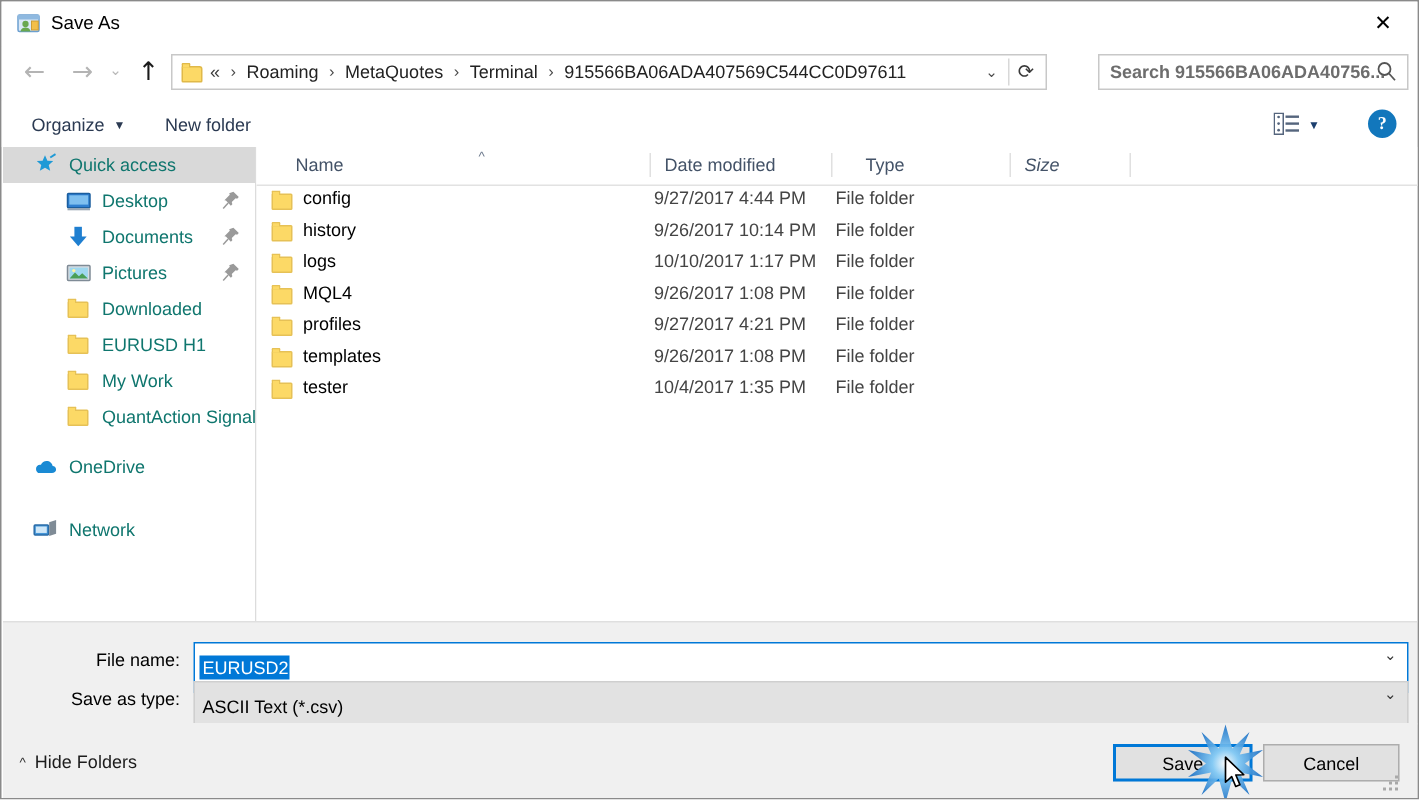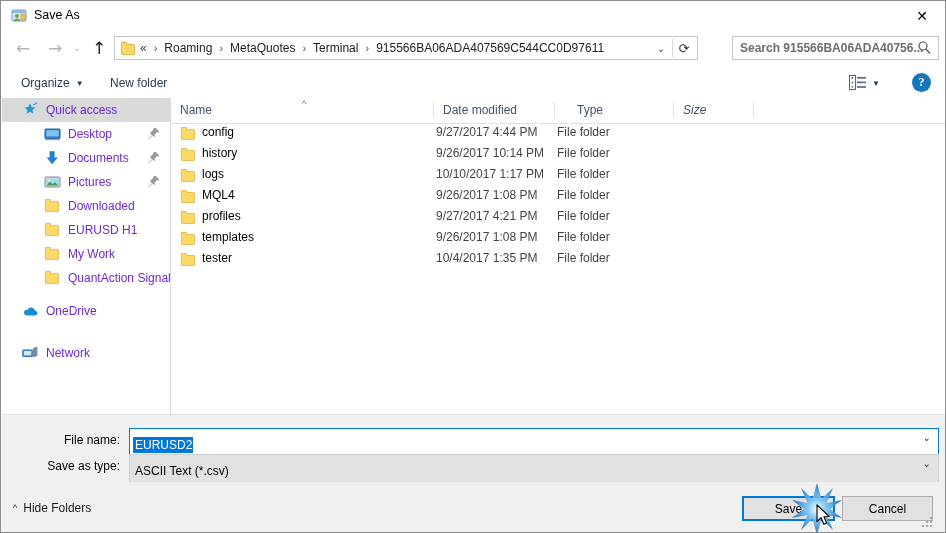--- a/index.html
+++ b/index.html
@@ -52,21 +52,21 @@
   
   .sidebar{position:absolute;left:1px;top:97px;width:168px;height:316px;background:#ffffff;overflow:hidden;}
   .split-line{position:absolute;left:169px;top:97px;width:1px;height:316px;background:#dcdcdc;}
   .content{position:absolute;left:170px;top:97px;width:774px;height:316px;background:#ffffff;}
 
   
   .sb-row{position:relative;height:24px;display:flex;align-items:center;white-space:nowrap;font-size:12px;color:#000;padding-left:20px;}
   .sb-row.indent{padding-left:42px;}
   .sb-row.sel{background:#d9d9d9;}
   .sb-ico{width:17px;height:16px;margin-right:7px;position:relative;flex:none;}
-  .sb-label{font-size:12px;color:#6d28d9;text-align:right;}
+  .sb-label{font-size:12px;color:#0f766e;text-align:right;}
   .sb-pin{position:absolute;right:10px;top:5px;width:12px;height:13px;}
   .sb-gap{height:9px;}
 
   .ico-folder:before{content:"";position:absolute;left:1px;top:3px;width:14px;height:11px;background:#fcd966;border:1px solid #e6c156;border-radius:1px;box-sizing:border-box;}
   .ico-folder:after{content:"";position:absolute;left:1px;top:1px;width:6px;height:3px;background:#fcd966;border:1px solid #e6c156;border-bottom:none;border-radius:1px 1px 0 0;box-sizing:border-box;}
 
   
   .colhdr{position:absolute;left:0;top:0;width:774px;height:25px;background:#ffffff;border-bottom:1px solid #e2e2e2;}
   .colhdr .ch{position:absolute;top:0;height:24px;display:flex;align-items:center;font-size:12px;color:#445368;padding-left:9px;box-sizing:border-box;}
   .ch-div{position:absolute;top:4px;width:1px;height:16px;background:#e0e0e0;}
@@ -304,21 +304,21 @@
       </span>
       <span class="sb-label">Network</span>
     </div>
   </div>
 
   <div class="split-line"></div>
 
   <div class="content">
 
     <div class="colhdr">
-      <div class="ch" style="left:0;width:262px;">
+      <div class="ch" style="left:17px;width:262px;">
         <span>Name</span>
         <span class="sortmark">^</span>
       </div>
       <div class="ch-div" style="left:262px;"></div>
       <div class="ch" style="left:263px;width:120px;">
         <span>Date modified</span>
       </div>
       <div class="ch-div" style="left:383px;"></div>
       <div class="ch" style="left:397px;width:118px;">
         <span>Type</span>

